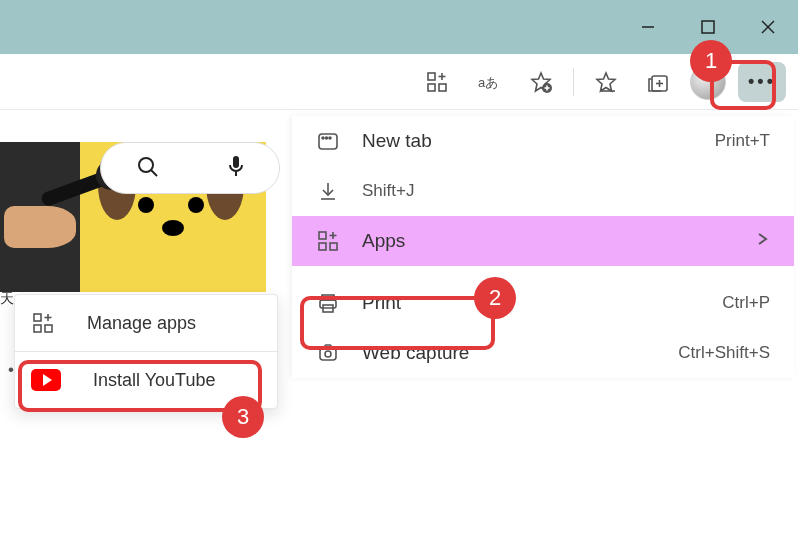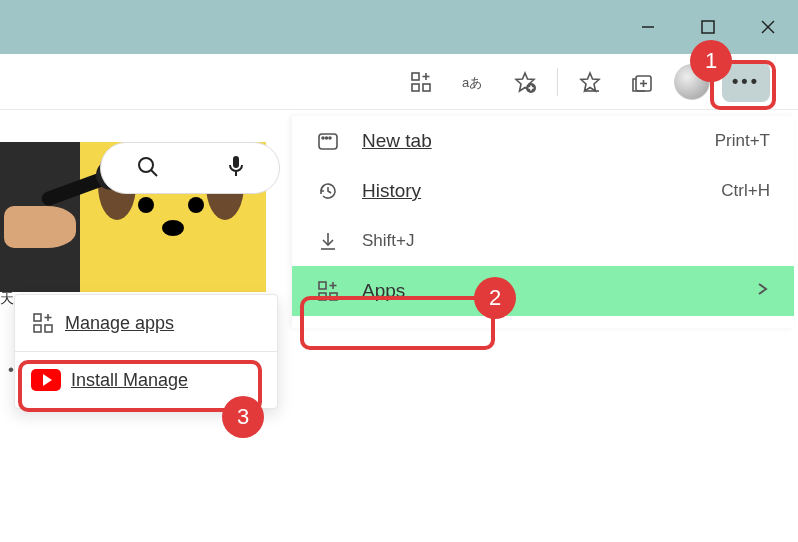--- a/index.html
+++ b/index.html
@@ -28,21 +28,21 @@
   }
   .winbtn svg { width: 16px; height: 16px; stroke:#222; stroke-width:1.5; fill:none; }
 
   .toolbar {
     height: 56px;
     background: #fff;
     border-bottom: 1px solid #eaeaea;
     display: flex;
     align-items: center;
     justify-content: flex-end;
-    padding-right: 28px;
+    padding-right: 12px;
     gap: 12px;
   }
   .toolbtn {
     width: 40px; height: 40px;
     display:flex; align-items:center; justify-content:center;
     border-radius: 4px;
     color:#555;
   }
   .toolbtn svg { width: 22px; height: 22px; stroke:#555; stroke-width:1.6; fill:none; }
   .avatar {
@@ -86,41 +86,41 @@
   }
   .menu-item {
     height: 50px;
     padding: 0 24px;
     display:flex;
     align-items:center;
     gap: 22px;
     font-size:19px;
     color:#333;
   }
-  .menu-item.highlight { background:#86efac; }
+  .menu-item.highlight { background:#f0abfc; }
   .menu-item .ic { width:24px; height:24px; display:flex; align-items:center; justify-content:center; }
   .menu-item .ic svg { width:22px; height:22px; stroke:#555; stroke-width:1.6; fill:none; }
-  .menu-item .label { flex:1;text-decoration:underline; }
+  .menu-item .label { flex:1; }
   .menu-item .shortcut { color:#555; font-size:17px; }
   .menu-item .chev svg { width:16px; height:16px; stroke:#555; stroke-width:2; fill:none; }
   .menu-sep { height:12px; }
 
   
   .submenu {
     position:absolute;
     top:294px;
     left:14px;
     width:264px;
     background:#fff;
     border:1px solid #e6e6e6;
     box-shadow: 0 6px 16px rgba(0,0,0,0.12);
     border-radius: 4px;
     padding: 4px 0;
   }
-  .submenu .menu-item { height:48px; padding: 0 16px; gap:10px; font-size:18px; }
+  .submenu .menu-item { height:48px; padding: 0 16px; gap:32px; font-size:18px; }
   .sub-sep { height:1px; background:#e6e6e6; margin:4px 0; }
   .yticon {
     width:30px; height:22px;
     background:#ff0000;
     border-radius:5px;
     display:flex; align-items:center; justify-content:center;
   }
   .yticon::after {
     content:"";
     border-left:9px solid #fff;
@@ -300,31 +300,20 @@
           <circle cx="9.5" cy="8" r="1" fill="#555"></circle>
           <circle cx="13" cy="8" r="1" fill="#555"></circle>
         </svg>
       </span>
     <span class="label">New tab</span>
     <span class="shortcut">Print+T</span>
   </div>
   <div class="menu-item">
     <span class="ic">
         <svg>
-          <path d="M4 11a7 7 0 1 1 2 5"></path>
-          <polyline points="4,14 4,11 7,11"></polyline>
-          <polyline points="11,7 11,11 14,13"></polyline>
-        </svg>
-      </span>
-    <span class="label">History</span>
-    <span class="shortcut">Ctrl+H</span>
-  </div>
-  <div class="menu-item">
-    <span class="ic">
-        <svg>
           <line x1="11" y1="3" x2="11" y2="14"></line>
           <polyline points="6,10 11,15 16,10"></polyline>
           <line x1="4" y1="19" x2="18" y2="19"></line>
         </svg>
       </span>
     <span class="shortcut">Shift+J</span>
   </div>
   <div class="menu-item highlight">
     <span class="ic">
         <svg>
@@ -334,20 +323,42 @@
           <line x1="16" y1="2" x2="16" y2="9"></line>
           <line x1="12.5" y1="5.5" x2="19.5" y2="5.5"></line>
         </svg>
       </span>
     <span class="label">Apps</span>
     <span class="chev"><svg>
           <polyline points="5,3 12,8 5,13"></polyline>
         </svg></span>
   </div>
   <div class="menu-sep"></div>
+  <div class="menu-item">
+    <span class="ic">
+        <svg>
+          <rect x="5" y="3" width="12" height="5"></rect>
+          <rect x="3" y="8" width="16" height="8" rx="2"></rect>
+          <rect x="6" y="13" width="10" height="7"></rect>
+        </svg>
+      </span>
+    <span class="label">Print</span>
+    <span class="shortcut">Ctrl+P</span>
+  </div>
+  <div class="menu-item">
+    <span class="ic">
+        <svg>
+          <rect x="3" y="6" width="16" height="12" rx="3"></rect>
+          <circle cx="11" cy="12" r="3"></circle>
+          <rect x="8" y="3" width="6" height="4" rx="1"></rect>
+        </svg>
+      </span>
+    <span class="label">Web capture</span>
+    <span class="shortcut">Ctrl+Shift+S</span>
+  </div>
 </div>
 
 <div class="callout-ring" style="top:296px; left:300px; width:195px; height:54px;"></div>
 <div class="callout-badge" style="top:277px; left:474px;">2</div>
 
 <div class="submenu">
   <div class="menu-item">
     <span class="ic">
         <svg>
           <rect x="2" y="2" width="7" height="7"></rect>
@@ -355,18 +366,18 @@
           <rect x="13" y="13" width="7" height="7"></rect>
           <line x1="16" y1="2" x2="16" y2="9"></line>
           <line x1="12.5" y1="5.5" x2="19.5" y2="5.5"></line>
         </svg>
       </span>
     <span class="label">Manage apps</span>
   </div>
   <div class="sub-sep"></div>
   <div class="menu-item">
     <span class="yticon"></span>
-    <span class="label">Install Manage</span>
+    <span class="label">Install YouTube</span>
   </div>
 </div>
 
 <div class="callout-ring" style="top:360px; left:18px; width:244px; height:52px;"></div>
 <div class="callout-badge" style="top:396px; left:222px;">3</div>
 
 </body></html>

